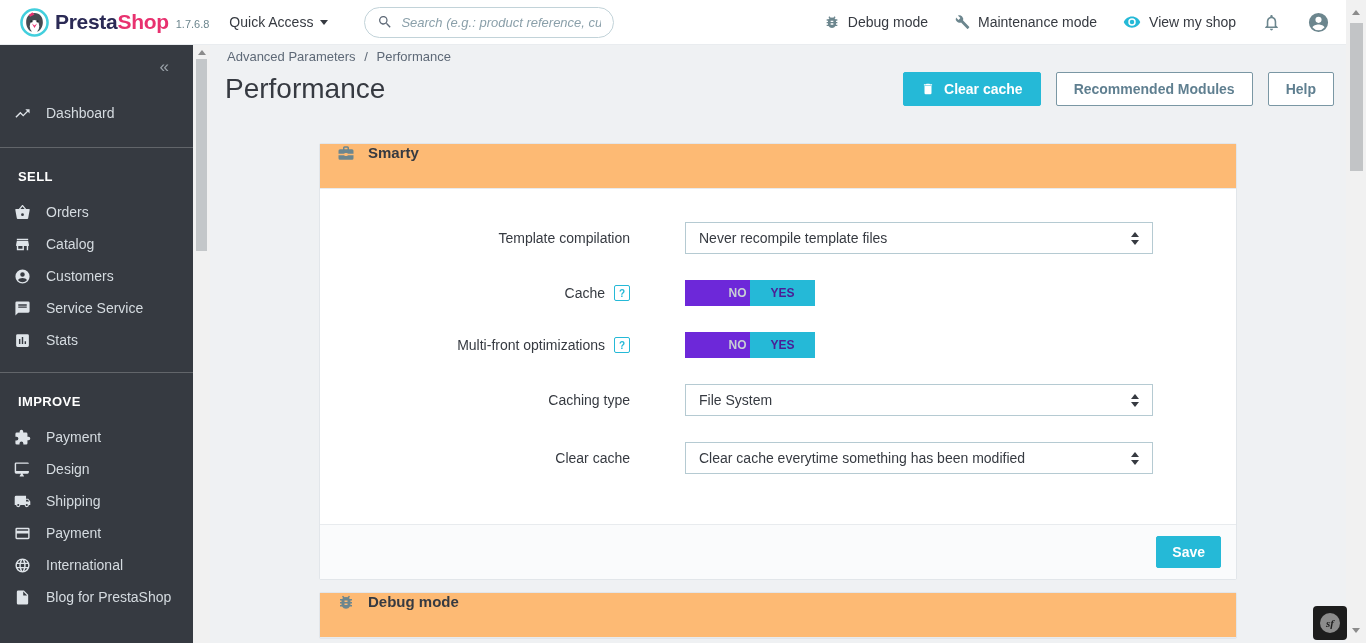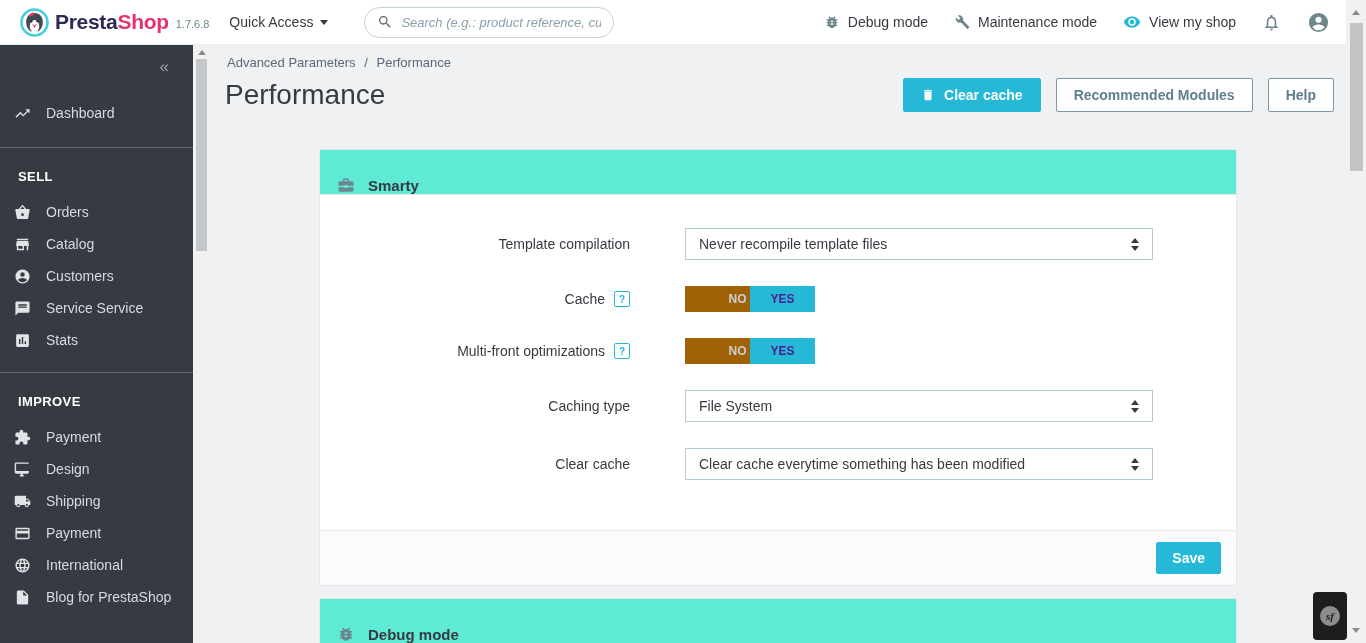--- a/index.html
+++ b/index.html
@@ -49,64 +49,64 @@
 
   
   .win-scroll { position:absolute; top:0; right:0; width:20px; bottom:0; background:#f1f1f1; z-index:40;
                 display:flex; flex-direction:column; align-items:center; }
   .win-scroll .sb-arrow-up { margin-top:10px; }
   .win-scroll .win-thumb { width:13px; height:148px; background:#c2c4c6; margin-top:8px; }
   .win-scroll .sb-arrow-dn { margin-top:auto; margin-bottom:10px; }
 
   
   .main { position:absolute; top:45px; left:210px; right:20px; bottom:0; background:#eff1f3; overflow:hidden; }
-  .breadcrumb { padding:10px 0 0 17px; font-size:13px; color:#5e6977; }
+  .breadcrumb { padding:4px 0 0 17px; font-size:13px; color:#5e6977; }
   .breadcrumb .crumb { cursor:pointer; }
   .breadcrumb .sep { margin:0 5px; }
   .page-head { display:flex; align-items:center; padding:8px 12px 0 15px; }
   .page-title { font-size:28px; font-weight:400; color:#363a41; }
   .page-actions { margin-left:auto; display:flex; gap:15px; }
   .btn { display:inline-flex; align-items:center; justify-content:center; gap:9px; height:34px; font-size:14px;
          font-weight:bold; border-radius:2px; padding:0 17px; cursor:pointer; font-family:"Liberation Sans", sans-serif; }
   .btn-primary { background:#25b9d7; color:#fff; border:1px solid #25b9d7; }
   .btn-outline { background:#fff; color:#5f7f90; border:1px solid #7a97a4; }
   .btn svg { width:14px; height:14px; fill:#fff; }
 
   
   .panel { width:918px; margin:37px auto 0 auto; background:#fff; border:1px solid #e2e6ea; border-radius:2px; }
-  .panel-header { height:45px; display:flex; align-items:flex-end; gap:13px; padding-left:17px; background:#5eead4;
+  .panel-header { height:45px; display:flex; align-items:flex-start; gap:13px; padding-left:17px; background:#fdba74;
                   border-bottom:1px solid #e8ebee; }
   .panel-header svg { width:18px; height:18px; fill:#6c868e; }
   .panel-title { font-size:15px; font-weight:bold; color:#363a41; }
   .panel-body { padding:33px 0 50px 0; }
   .form-row { display:flex; align-items:center; margin-bottom:26px;gap:15px; }
   .form-row:last-child { margin-bottom:0; }
   .row-label { width:310px; text-align:right; font-size:14px; color:#363a41; display:flex; justify-content:flex-end;
                align-items:center; gap:9px; flex:none; }
   .help-badge { width:16px; height:16px; border:1px solid #25b9d7; color:#25b9d7; background:#fff; font-size:10px;
                 font-weight:bold; display:inline-flex; align-items:center; justify-content:center; border-radius:2px; cursor:pointer; }
   .row-control { margin-left:40px; }
   .select { width:468px; height:32px; border:1px solid #b5cad2; background:#fff; display:flex; align-items:center;
             padding:0 13px; font-size:14px; color:#363a41; cursor:pointer; }
   .select .caret-ud { margin-left:auto; display:flex; flex-direction:column; gap:3px; }
   .caret-ud i { display:block; width:0; height:0; border-left:4px solid transparent; border-right:4px solid transparent; }
   .caret-ud .up { border-bottom:5px solid #363a41; }
   .caret-ud .dn { border-top:5px solid #363a41; }
   .toggle { display:flex; }
   .toggle .seg { width:65px; height:26px; display:flex; align-items:center; justify-content:center; font-size:12px;
                  font-weight:bold; cursor:pointer; }
-  .seg-off { background:#a16207; color:#c8cfd4;padding-left:40px; }
+  .seg-off { background:#6d28d9; color:#c8cfd4;padding-left:40px; }
   .seg-on { background:#25b9d7; color:#4c1d95; }
   .panel-footer { height:55px; border-top:1px solid #e8ebee; background:#fafbfc; display:flex; align-items:center;
                   justify-content:flex-end; padding-right:15px; }
   .btn-save { height:32px; padding:0 15px; }
   .panel.debug { margin-top:12px; }
 
   
-  .sf-btn { position:absolute; right:19px; bottom:3px; width:34px; height:48px; background:#1d1d1d; border-radius:4px;
+  .sf-btn { position:absolute; right:19px; bottom:3px; width:34px; height:34px; background:#1d1d1d; border-radius:4px;
             display:flex; align-items:center; justify-content:center; cursor:pointer; z-index:50; }
   .sf-btn svg { width:24px; height:24px; }
 </style>
 </head>
 <body>
 
 <div class="topbar">
   <div class="logo-group">
     <svg class="mascot" viewBox="0 0 40 40">
       <circle cx="20" cy="20" r="18" fill="#ffffff" stroke="#42cfdd" stroke-width="3.5"></circle>

